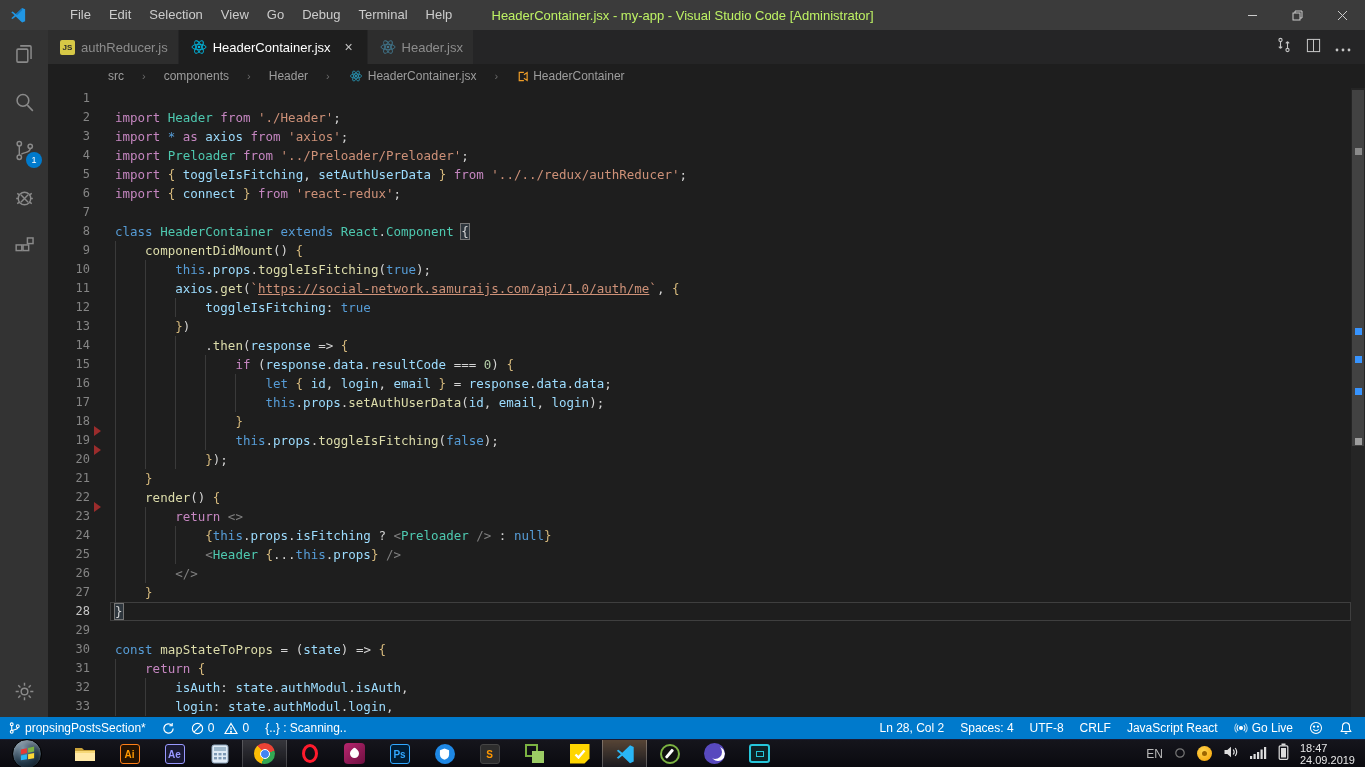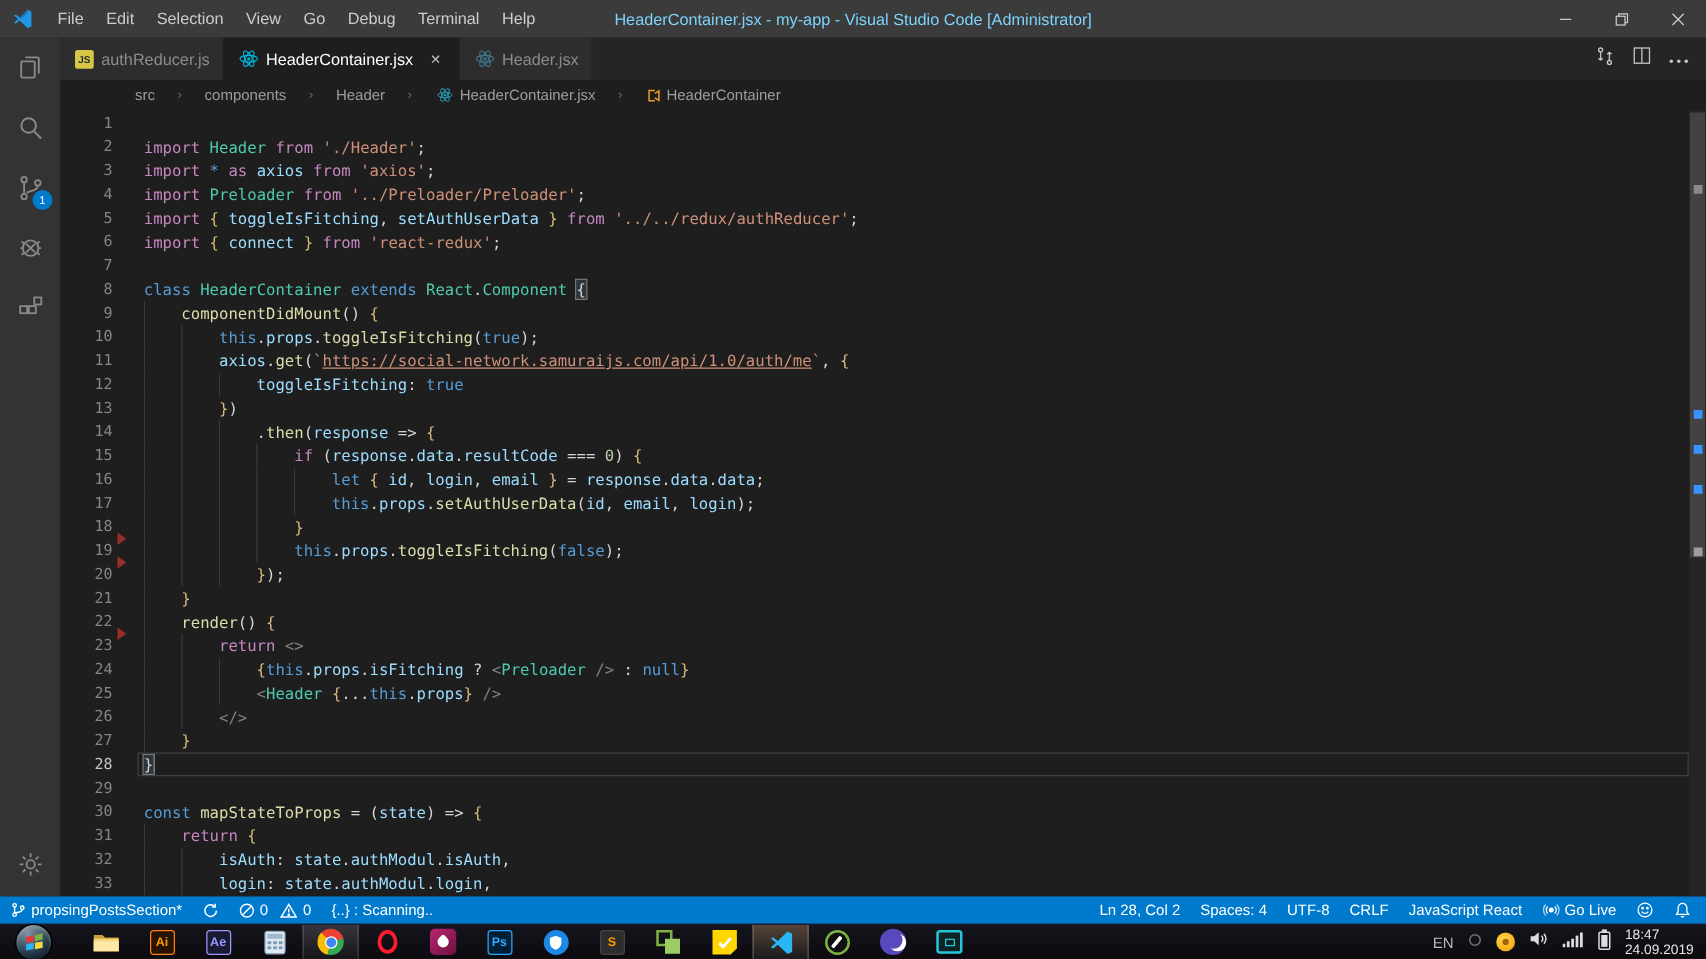--- a/index.html
+++ b/index.html
@@ -1,25 +1,25 @@
 <!DOCTYPE html>
 <html><head>
 <meta charset="utf-8">
 <style>
   * { margin:0; padding:0; box-sizing:border-box; }
   html,body { width:1365px; height:767px; overflow:hidden; background:#1e1e1e;
               font-family:"Liberation Sans", sans-serif; }
 
   
   .titlebar { height:30px; background:#3b3b3b; display:flex; align-items:center;
-              color:#cccccc; font-size:13px; position:relative; }
+              color:#cccccc; font-size:13px; position:relative;gap:24px; }
   .vscode-logo { width:18px; height:18px; margin:0 10px 0 9px; flex:none; }
   .menu-item { padding:0 9px; height:30px; line-height:30px; cursor:default; }
   .win-title { position:absolute; left:0; right:0; text-align:center; pointer-events:none;
-               color:#7dd3fc; font-size:13px; }
+               color:#bef264; font-size:13px; }
   .win-controls { margin-left:auto; display:flex; height:30px; z-index:2; }
   .win-btn { width:45px; height:30px; display:flex; align-items:center; justify-content:center; }
   .win-btn svg { display:block; }
 
   
   .main { display:flex; height:687px; }
   .activitybar { width:48px; background:#333333; display:flex; flex-direction:column;
                  align-items:center; flex:none; }
   .ab-item { width:48px; height:48px; display:flex; align-items:center; justify-content:center;
              position:relative; }

